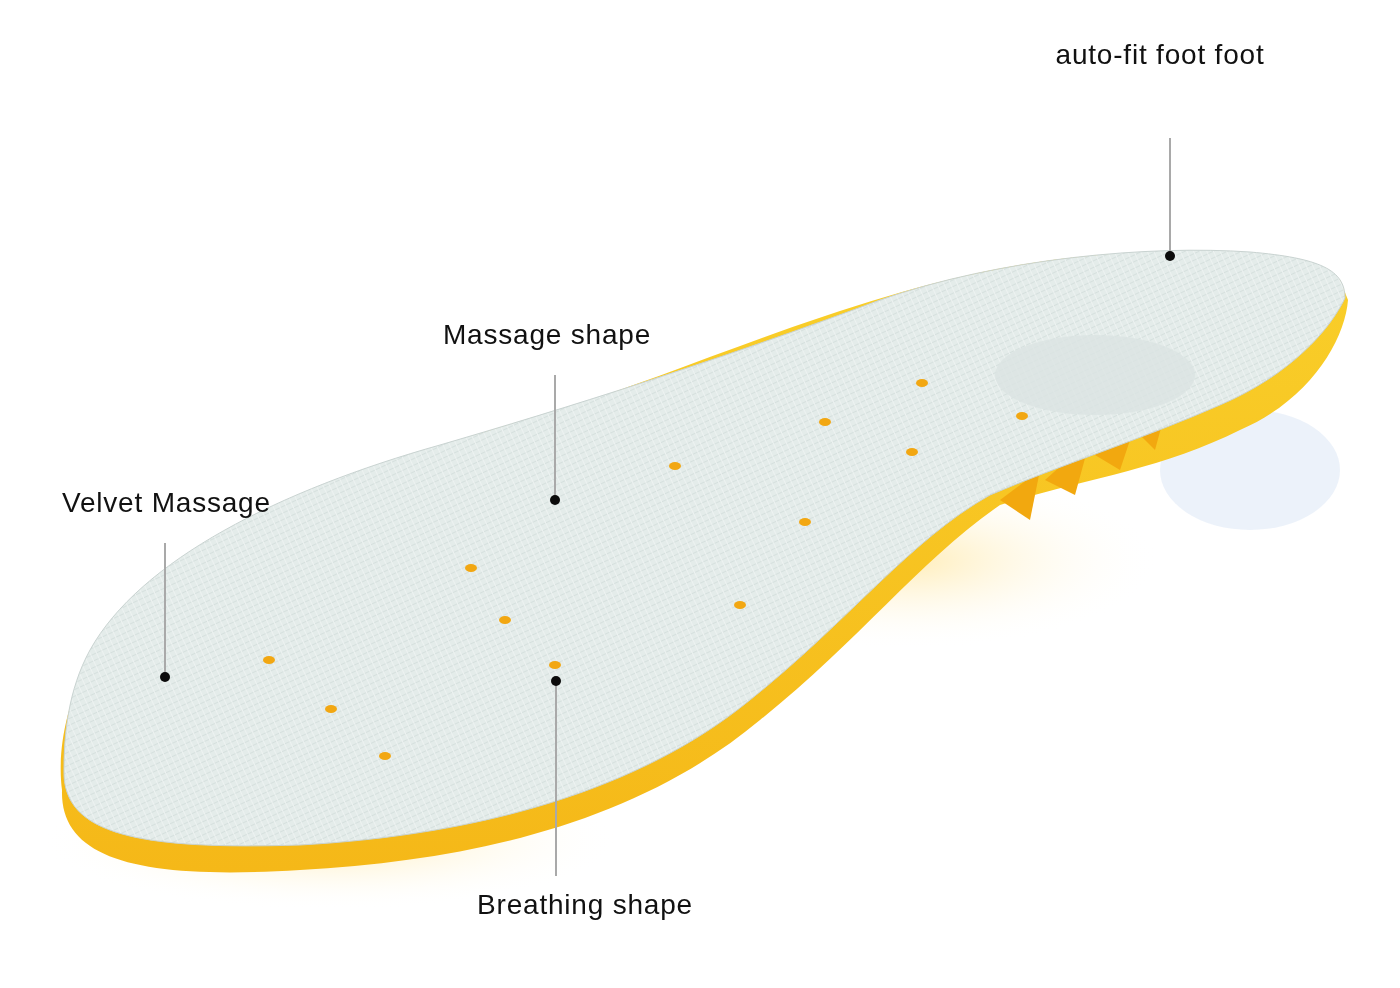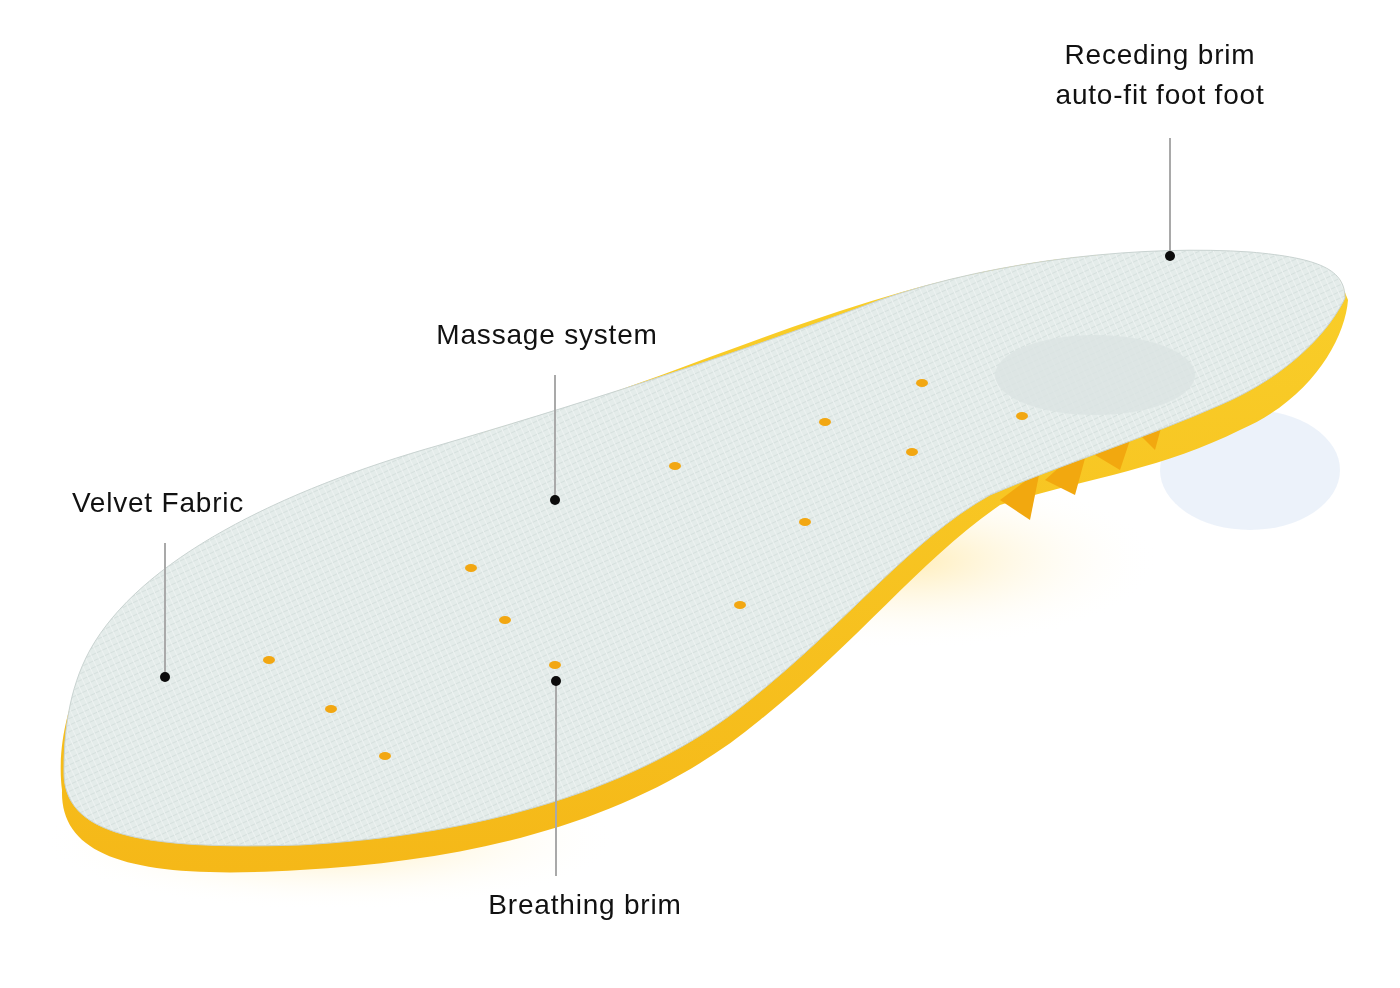--- a/index.html
+++ b/index.html
@@ -89,25 +89,24 @@
         <circle cx="555" cy="500" r="5" fill="#0b0b0b"></circle>
         <line x1="165" x2="165" y1="543" y2="677" stroke="#a9a9a9" stroke-width="2"></line>
         <circle cx="165" cy="677" r="5" fill="#0b0b0b"></circle>
         <line x1="556" x2="556" y1="681" y2="876" stroke="#a9a9a9" stroke-width="2"></line>
         <circle cx="556" cy="681" r="5" fill="#0b0b0b"></circle>
       </g>
   </svg>
 
   
   <div class="label" id="lbl-receding" style="left:1030px; top:35px; width:260px;">
-    <span class="line">Receding brim</span>
     <span class="line">auto-fit foot foot</span>
   </div>
   <div class="label" style="left:427px; top:315px; width:240px;">
-    <span class="line">Massage system</span>
+    <span class="line">Massage shape</span>
   </div>
   <div class="label" style="left:62px; top:483px; width:192px;">
-    <span class="line">Velvet Fabric</span>
+    <span class="line">Velvet Massage</span>
   </div>
   <div class="label" style="left:472px; top:885px; width:226px;">
-    <span class="line">Breathing brim</span>
+    <span class="line">Breathing shape</span>
   </div>
 </div>
 
 </body></html>

